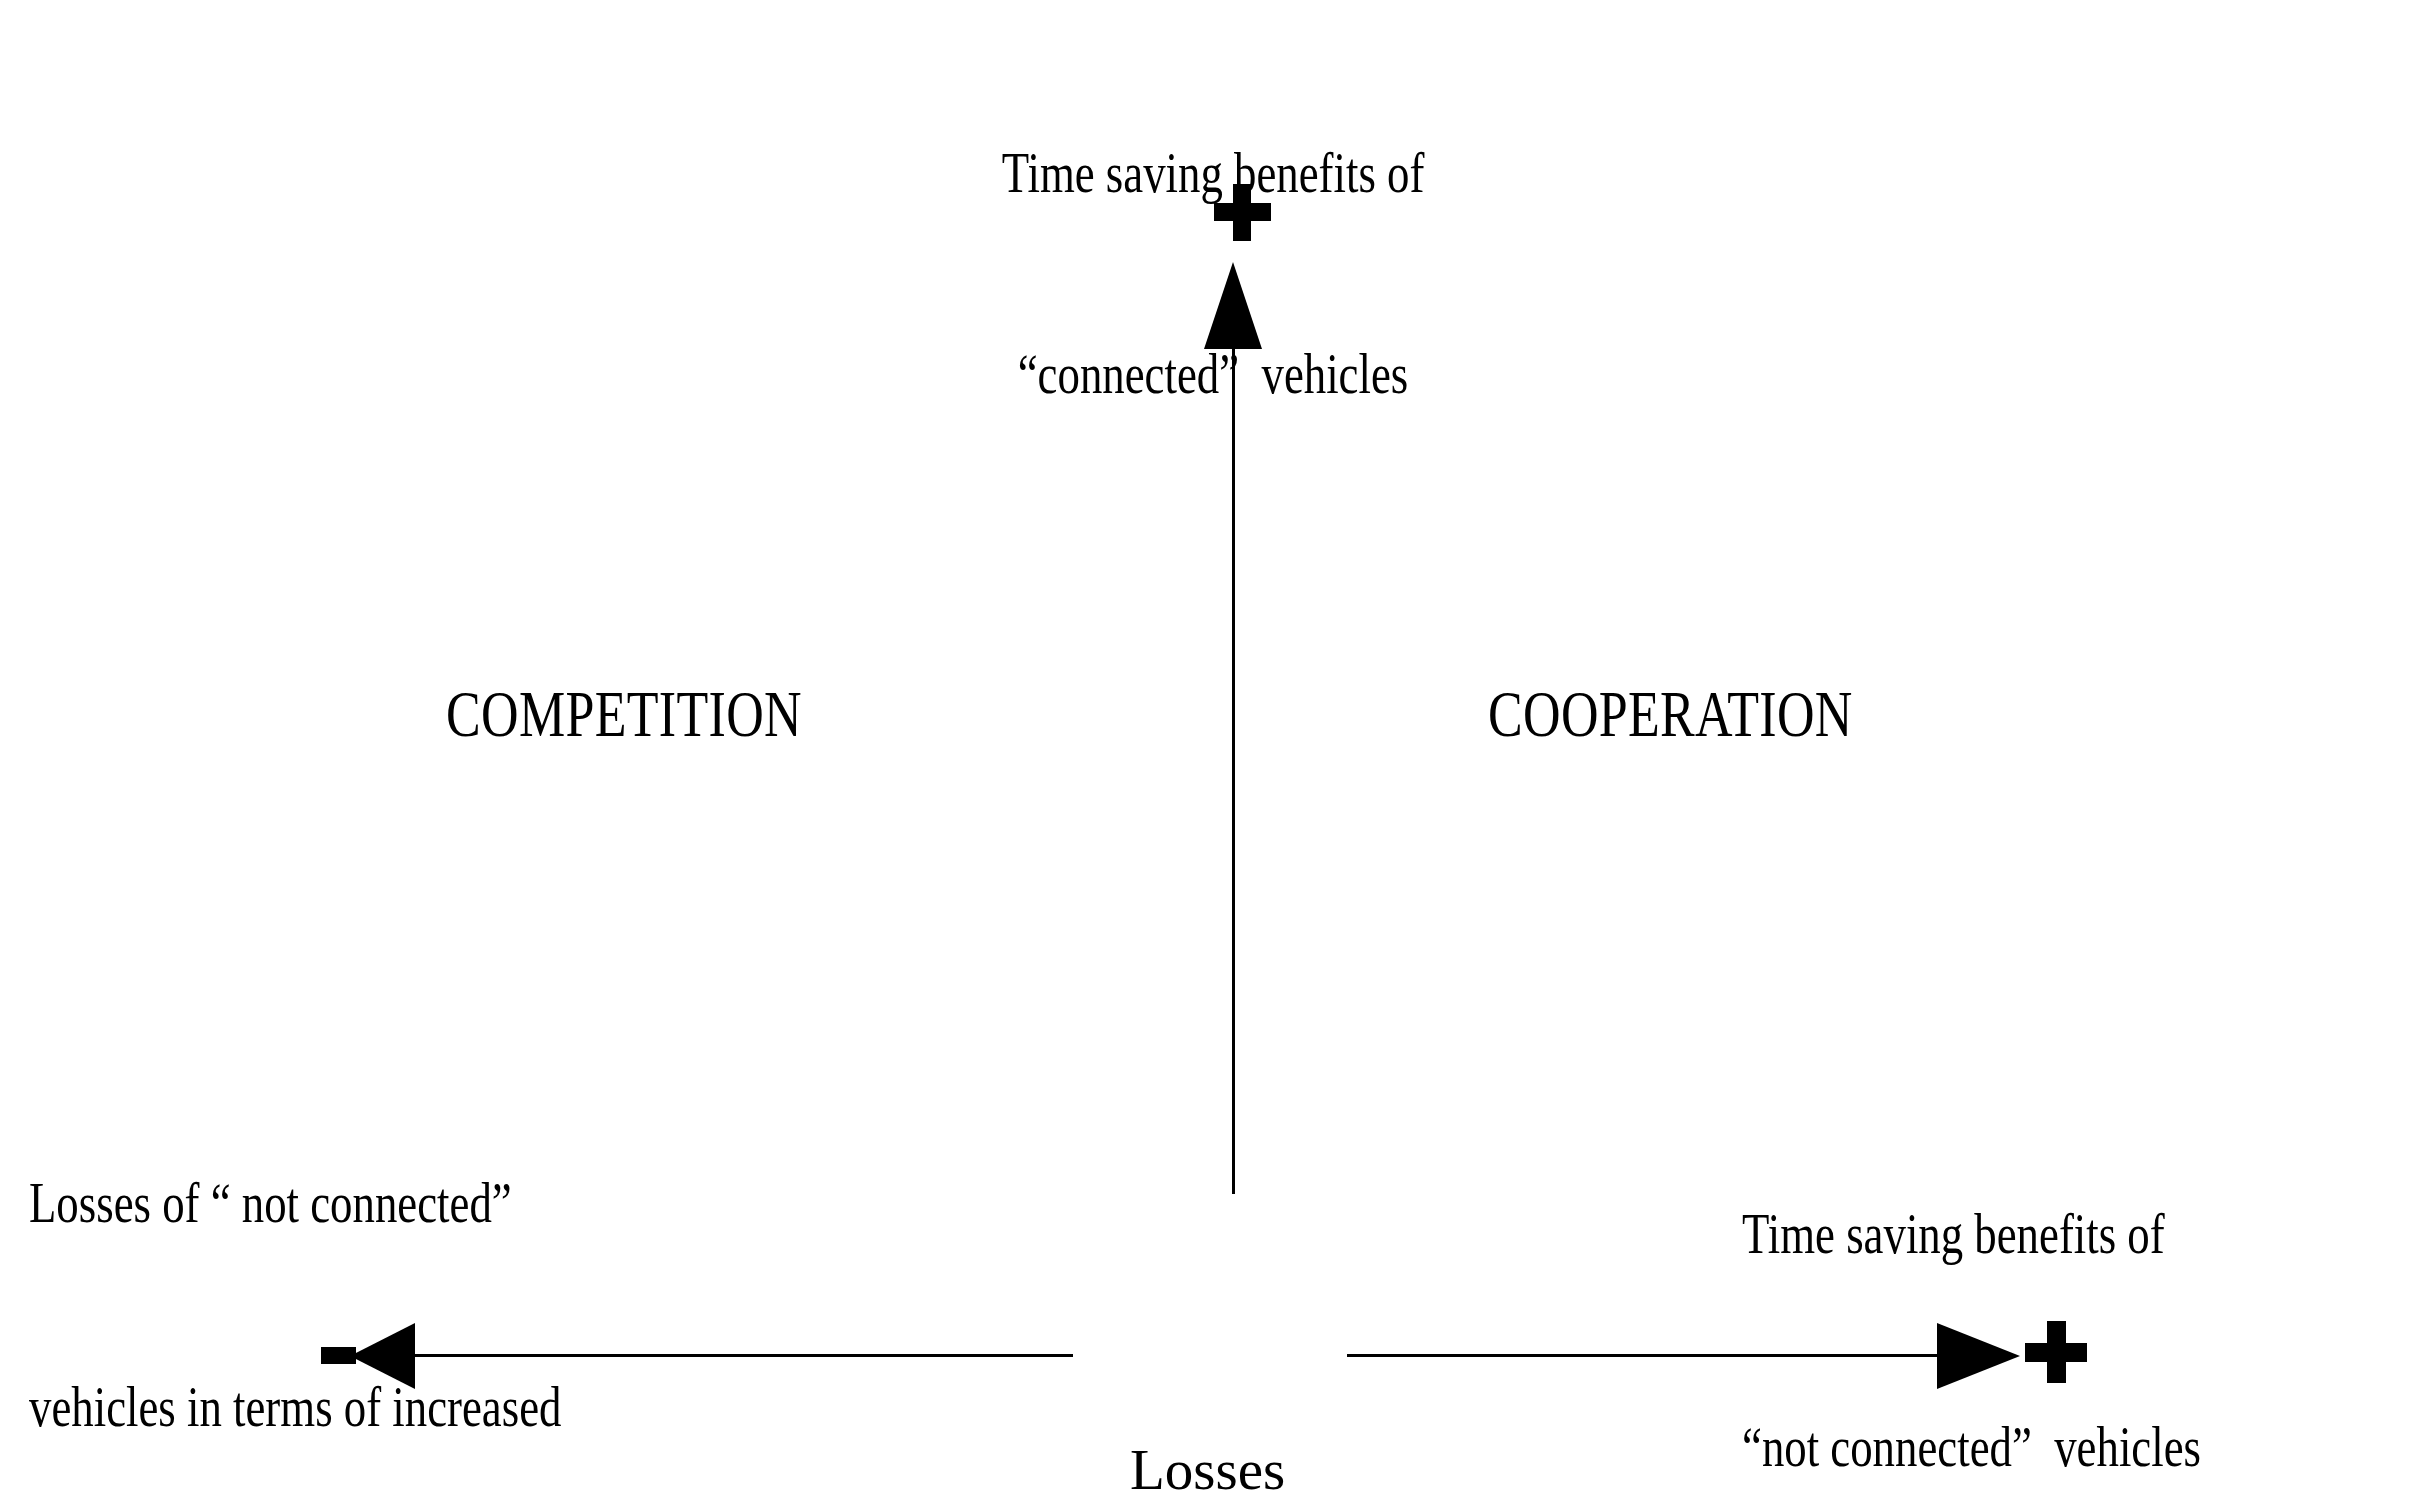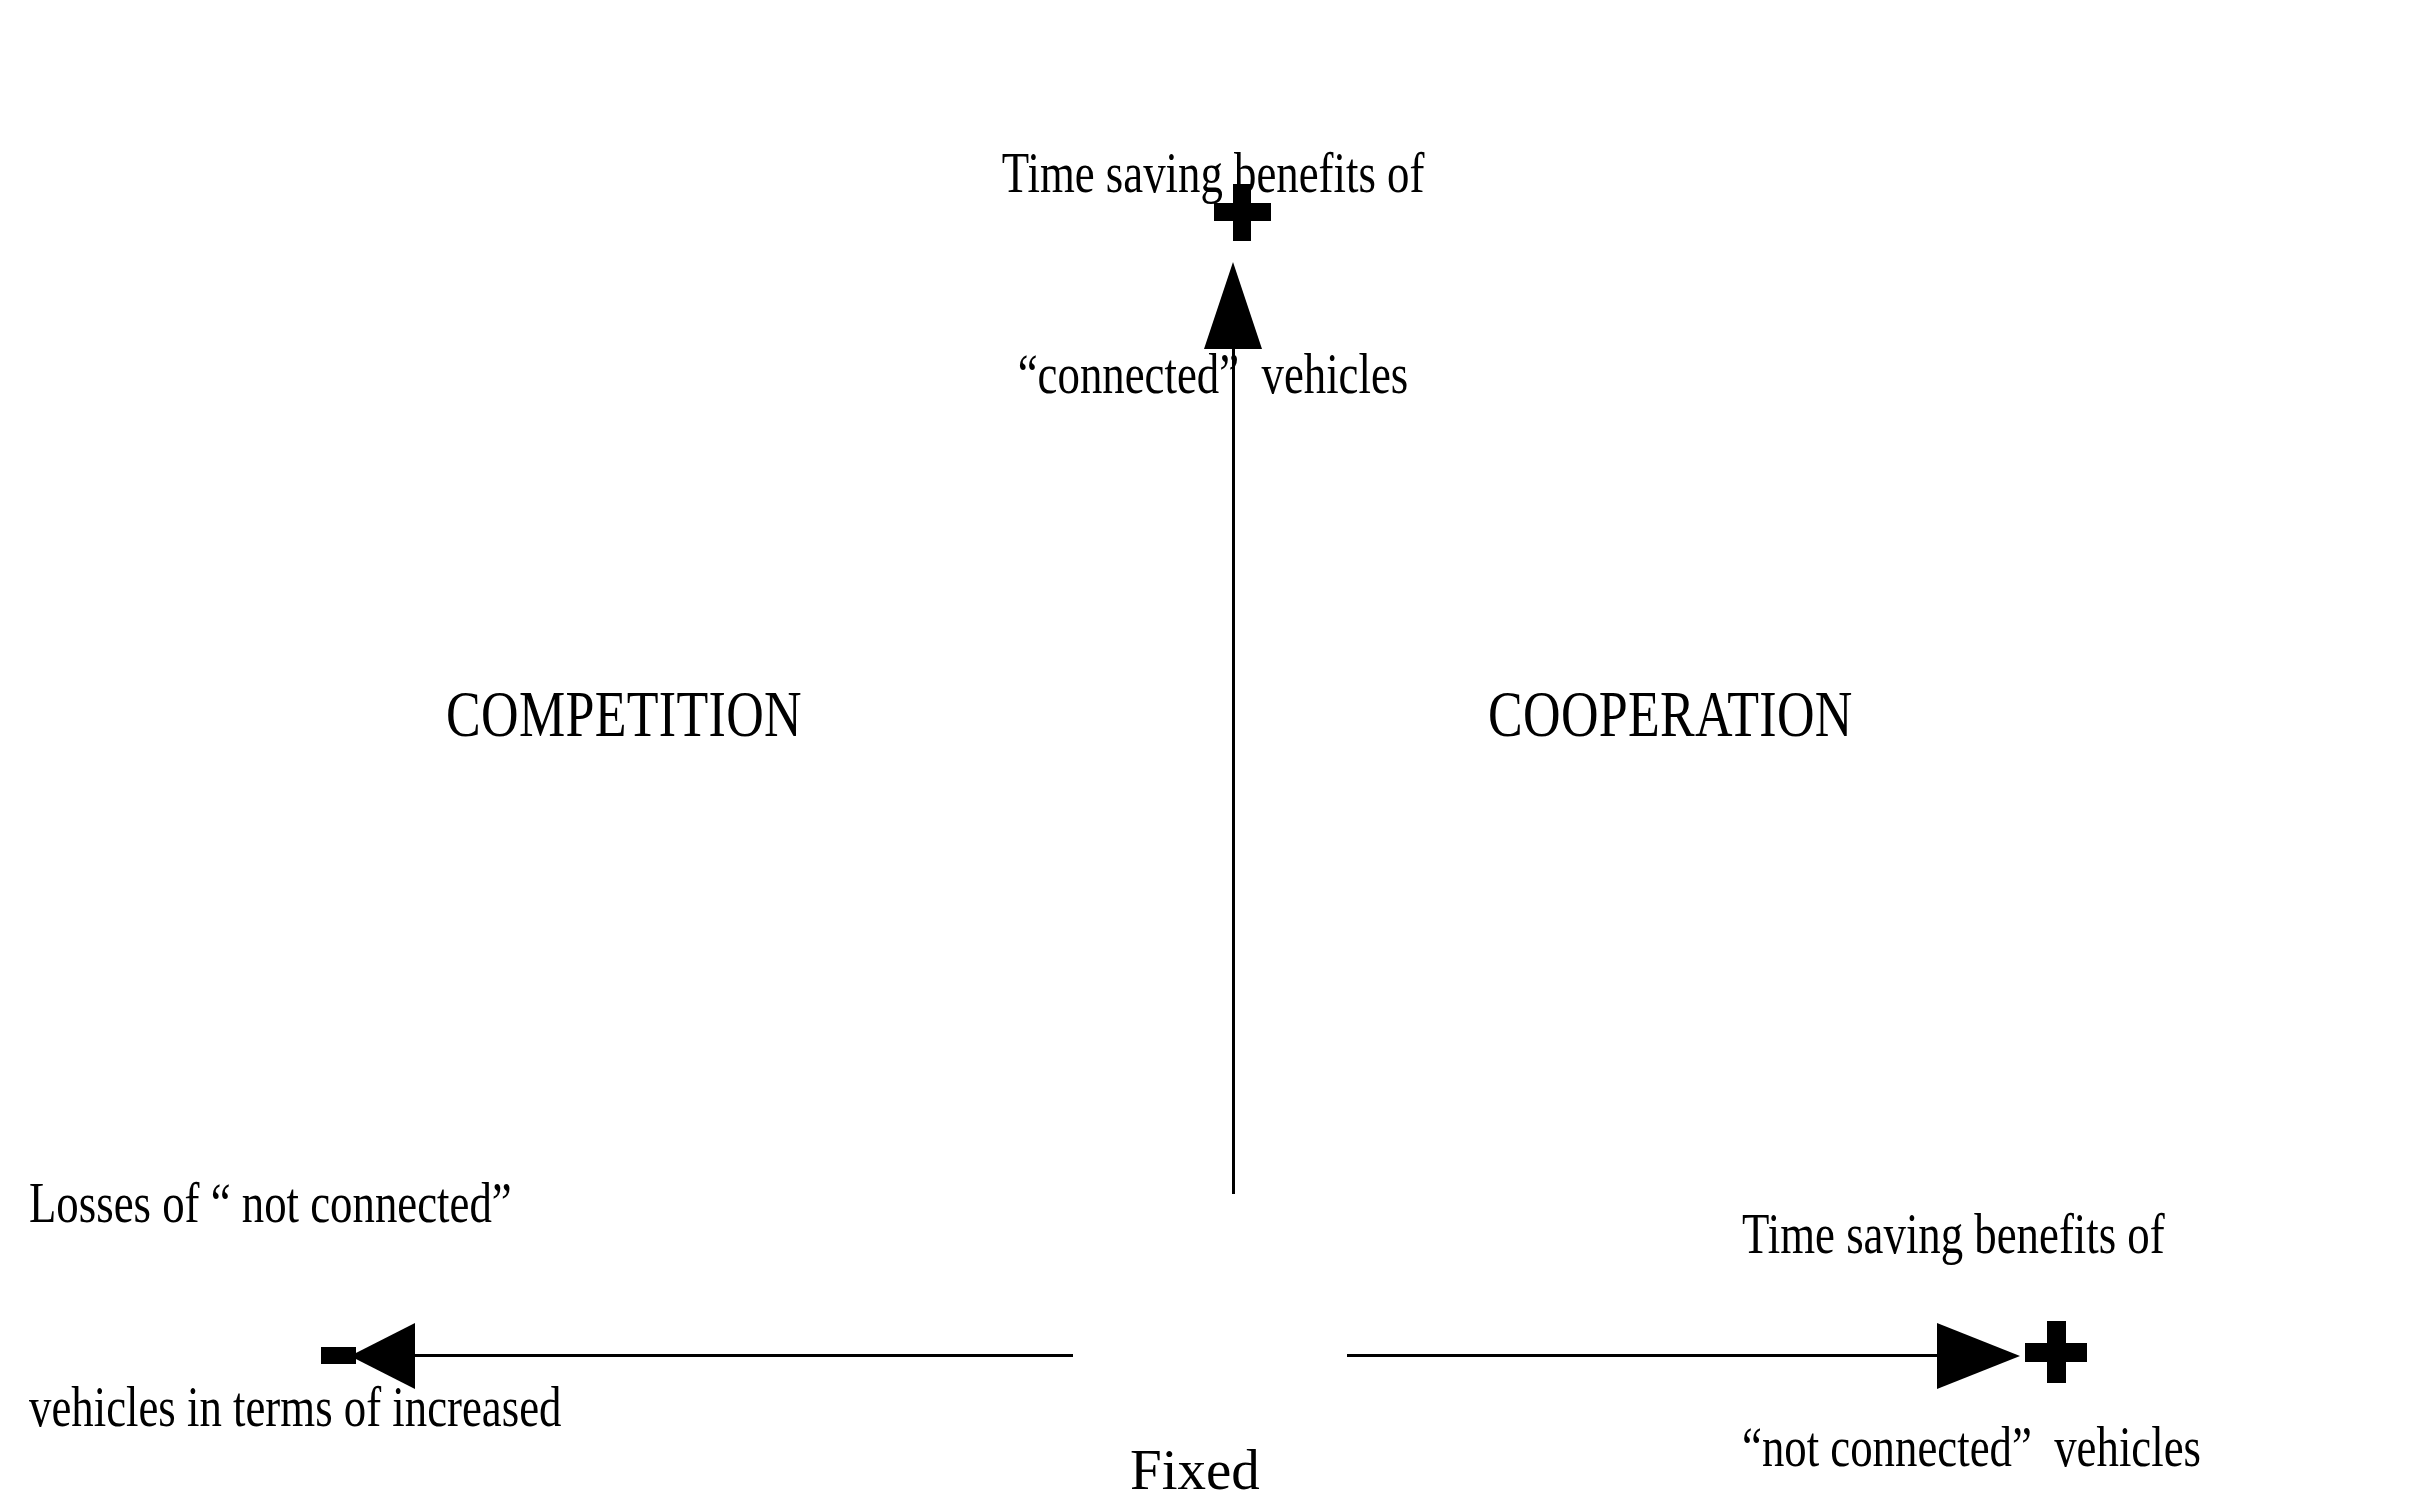--- a/index.html
+++ b/index.html
@@ -183,21 +183,21 @@
     <div>“not connected”  vehicles</div>
   </div>
 
   <div class="sign" id="sign-minus">
     <span class="bar-h"></span>
   </div>
   <div class="arrow" id="h-arrow-head-left"></div>
   <div class="hline" id="h-axis-line-left"></div>
 
   <div class="txt" id="axis-origin-label">
-    <div>Fixed</div>
+    <div>Losses</div>
     
     
   </div>
 
   <div class="hline" id="h-axis-line-right"></div>
   <div class="arrow" id="h-arrow-head-right"></div>
   <div class="sign" id="sign-plus-horizontal">
     <span class="bar-h"></span>
     <span class="bar-v"></span>
   </div>

